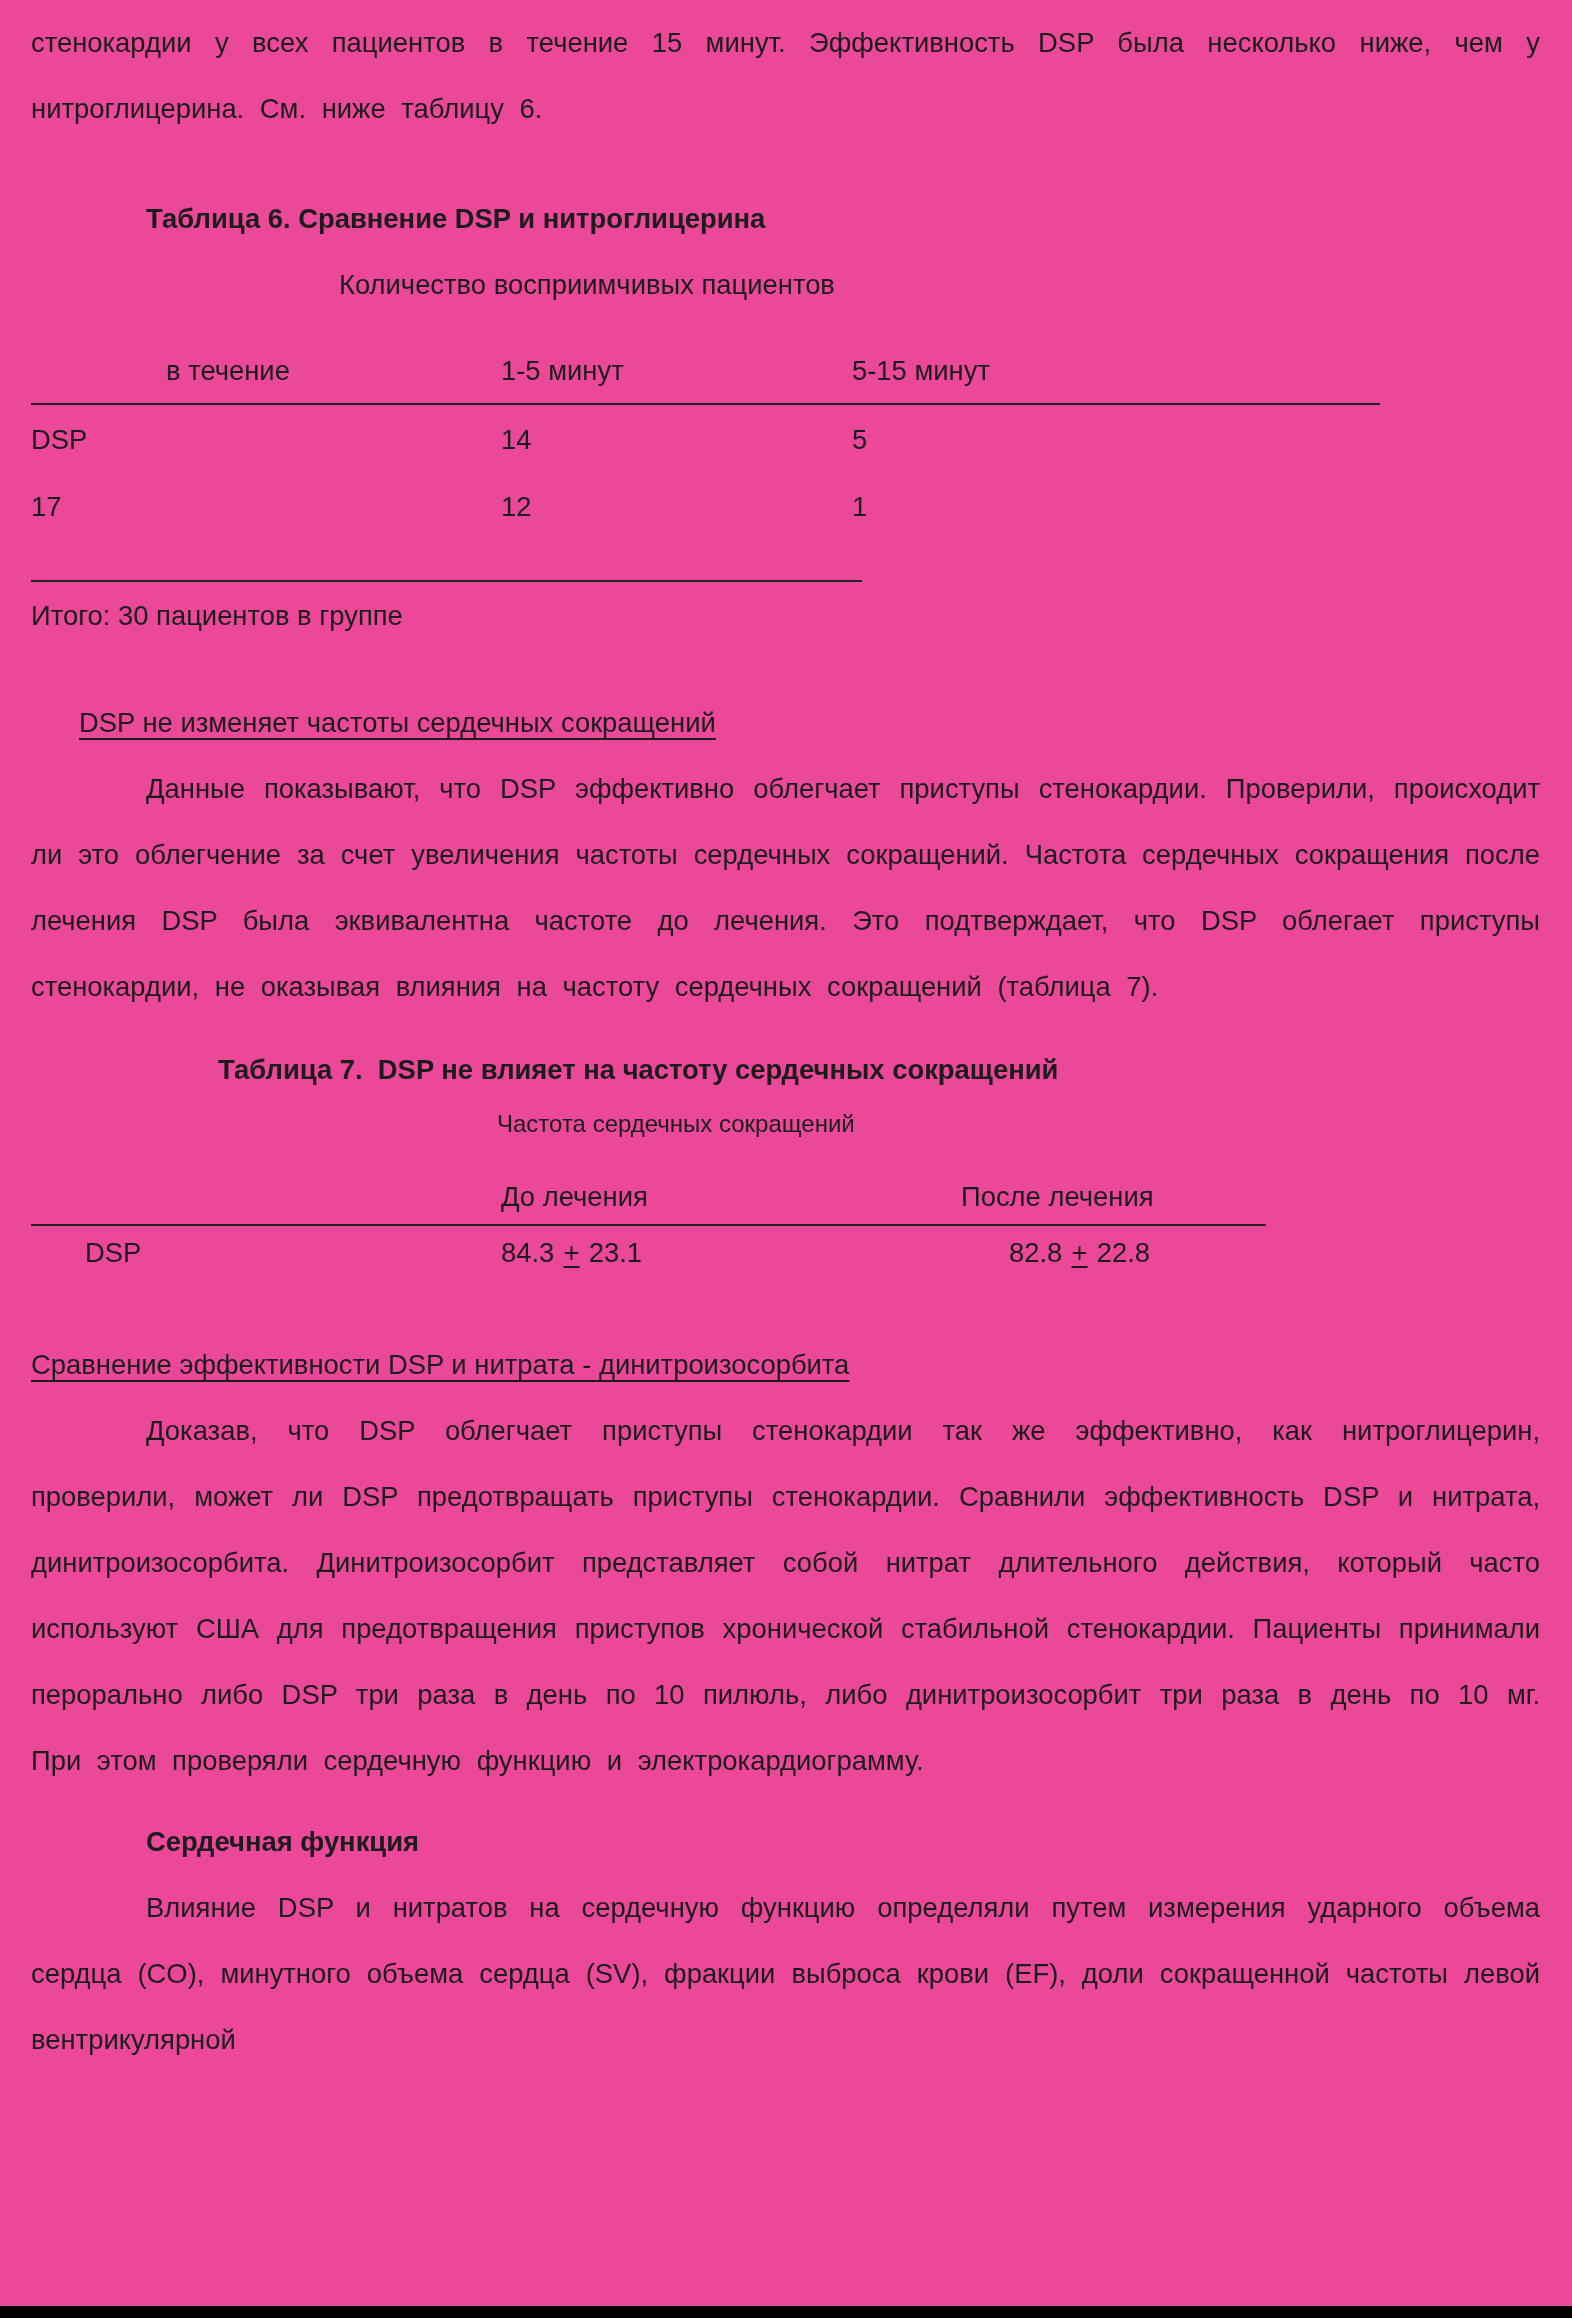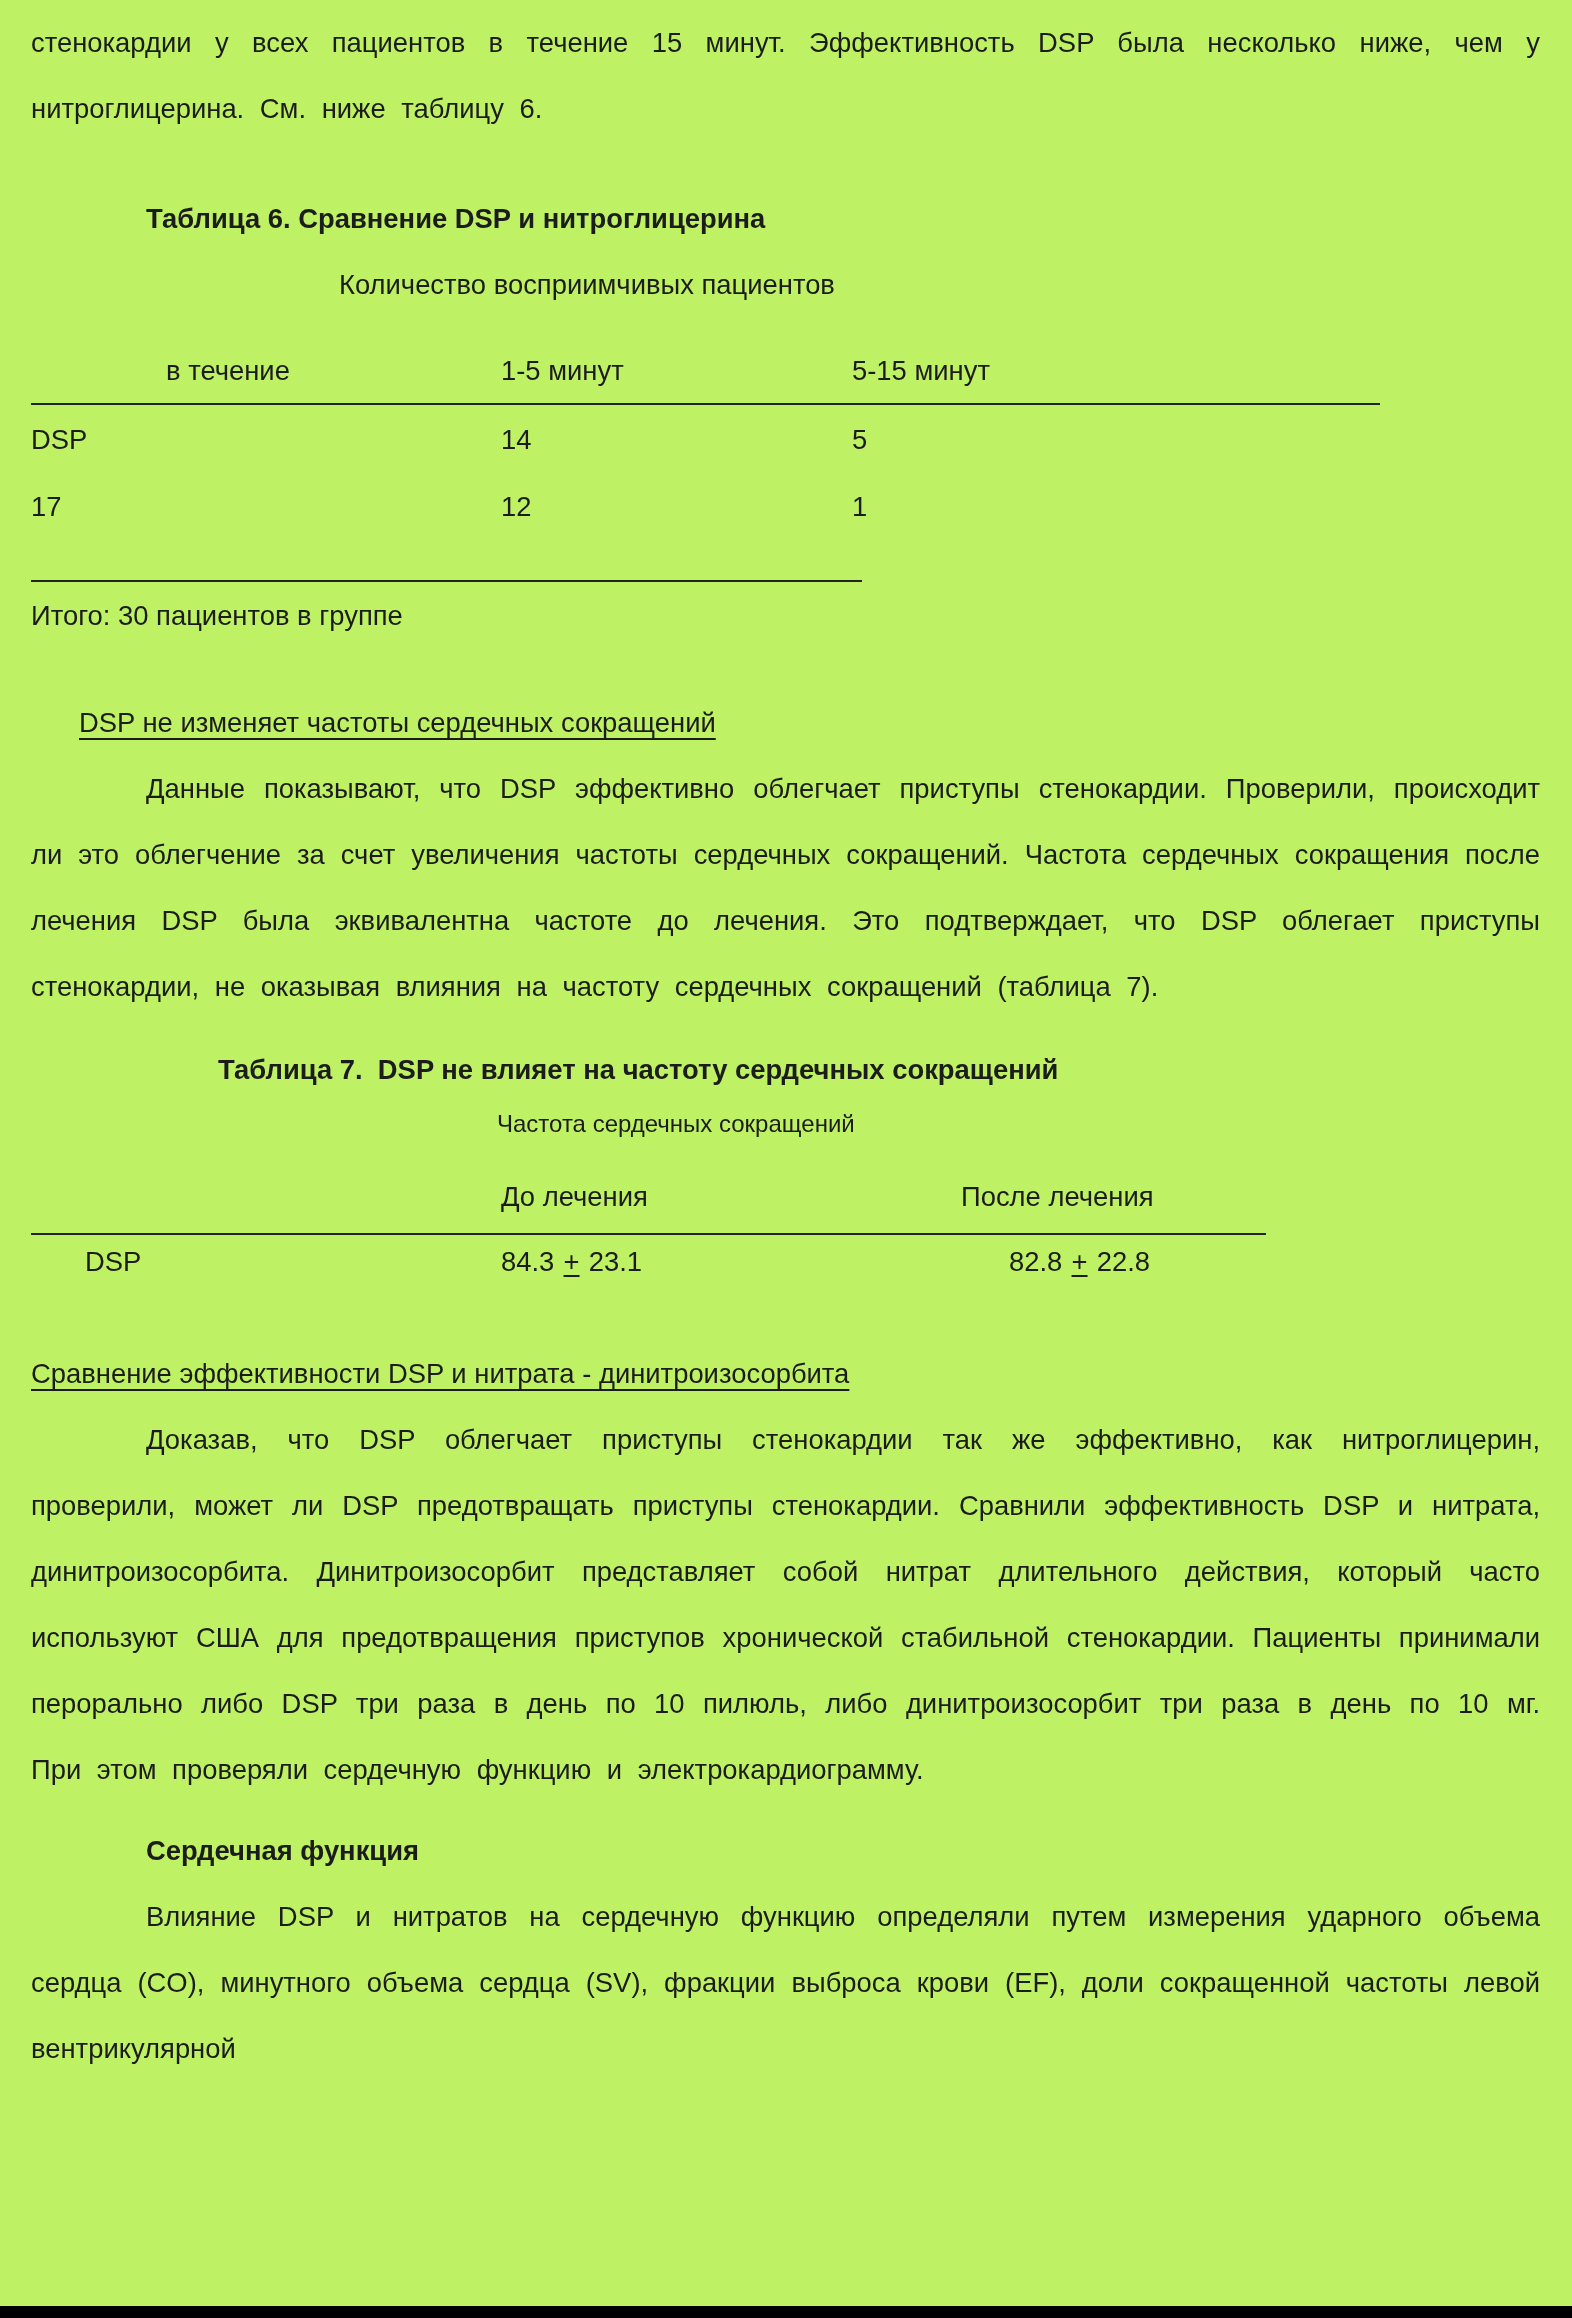--- a/index.html
+++ b/index.html
@@ -8,21 +8,21 @@
     background: #ffffff;
     font-family: "Liberation Sans", "DejaVu Sans", sans-serif;
     color: #1c1c1c;
   }
   .page {
     position: relative;
     width: 1572px;
     height: 2319px;
     padding: 9.7px 32px 0 31px;
     overflow: hidden;
-    background: #bef264;
+    background: #ec4899;
   }
   .para {
     font-size: 27.4px;
     line-height: 66px;
     text-align: justify;
     word-spacing: 8px;
   }
   .first-indent { text-indent: 115px; }
   .heading {
     font-size: 27.4px;
@@ -88,21 +88,21 @@
     margin-left: 466px;
     font-size: 24px;
     line-height: 50px;
   }
   .t7-grid { width: 1235px; margin-top: 21px; font-size: 27.4px; }
   .t7-head, .t7-row {
     display: grid;
     grid-template-columns: 470px 460px 305px;
     line-height: 53px;
   }
-  .t7-head { border-bottom: 2.4px solid #232323; padding-bottom: 10px; }
+  .t7-head { border-bottom: 2.4px solid #232323; padding-bottom: 1px; }
   .t7-row .c1 { padding-left: 54px; }
   .t7-row .c3 { padding-left: 48px; }
   .pm {
     text-decoration: underline;
     text-decoration-thickness: 2px;
     text-underline-offset: 4px;
     padding: 0 1.6px;
   }
 
   

